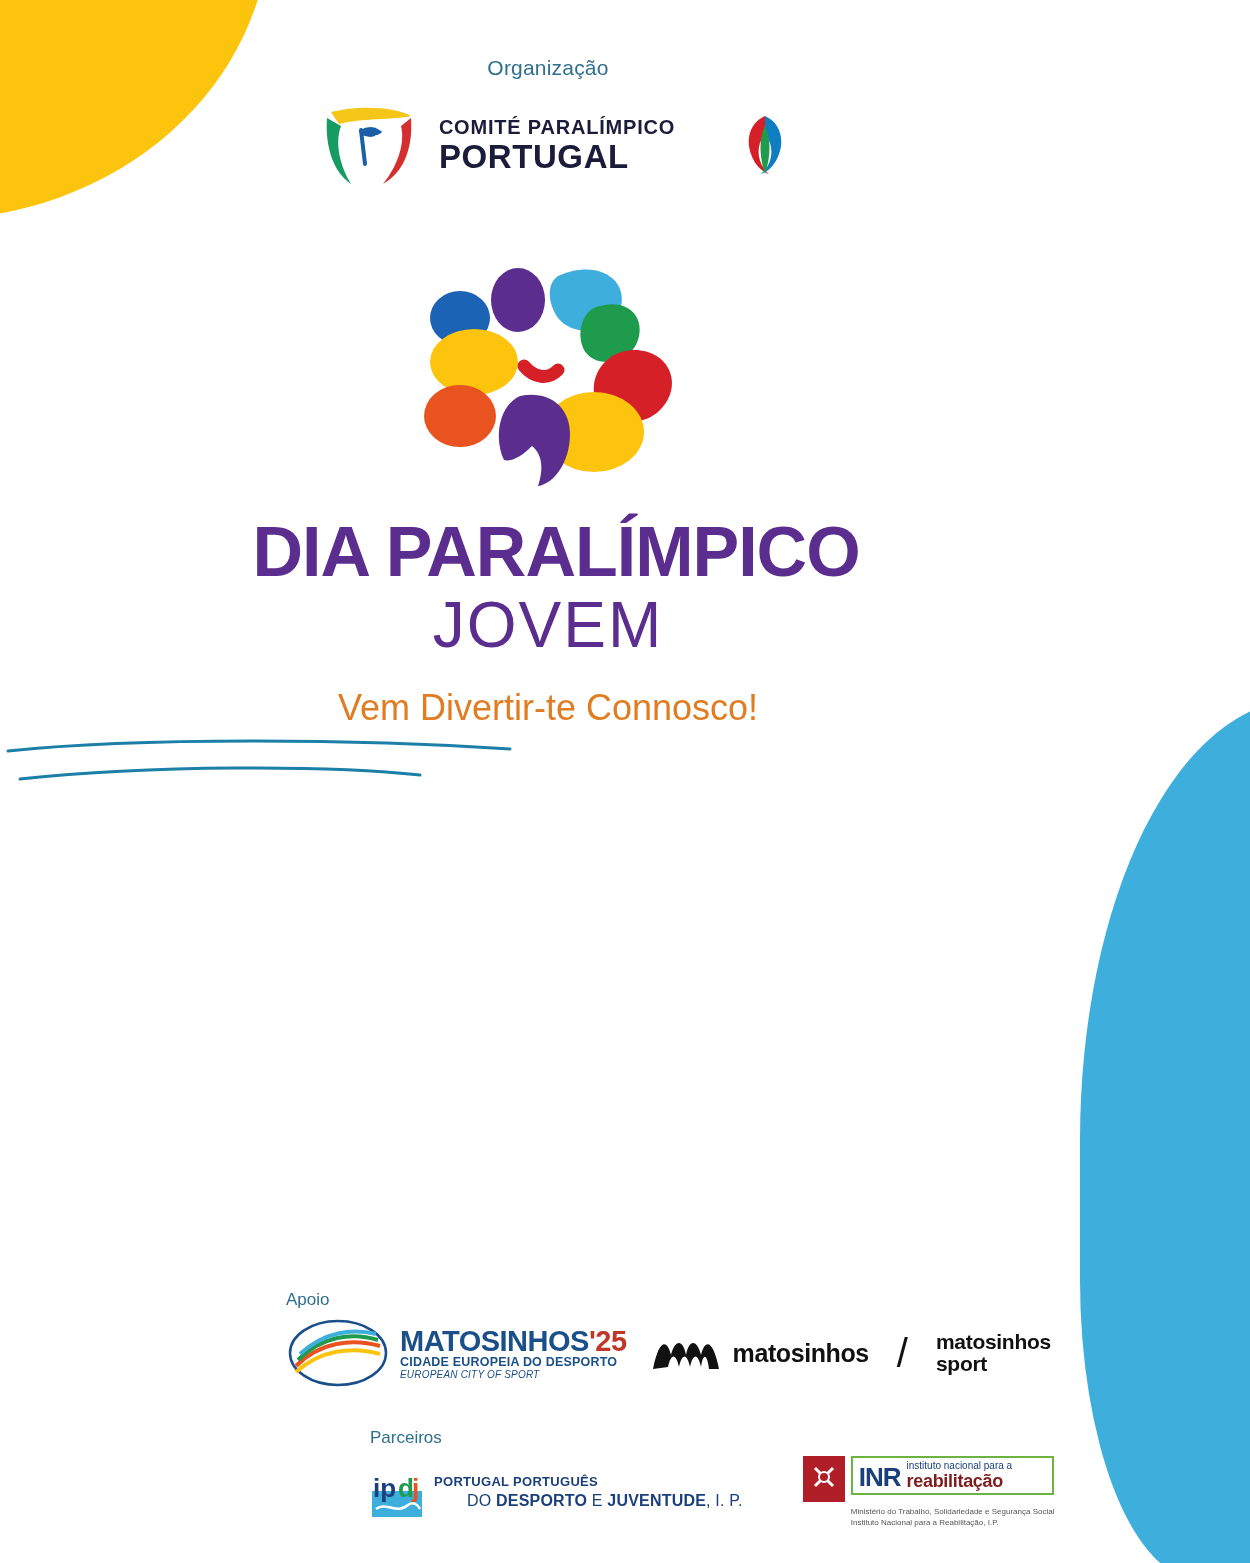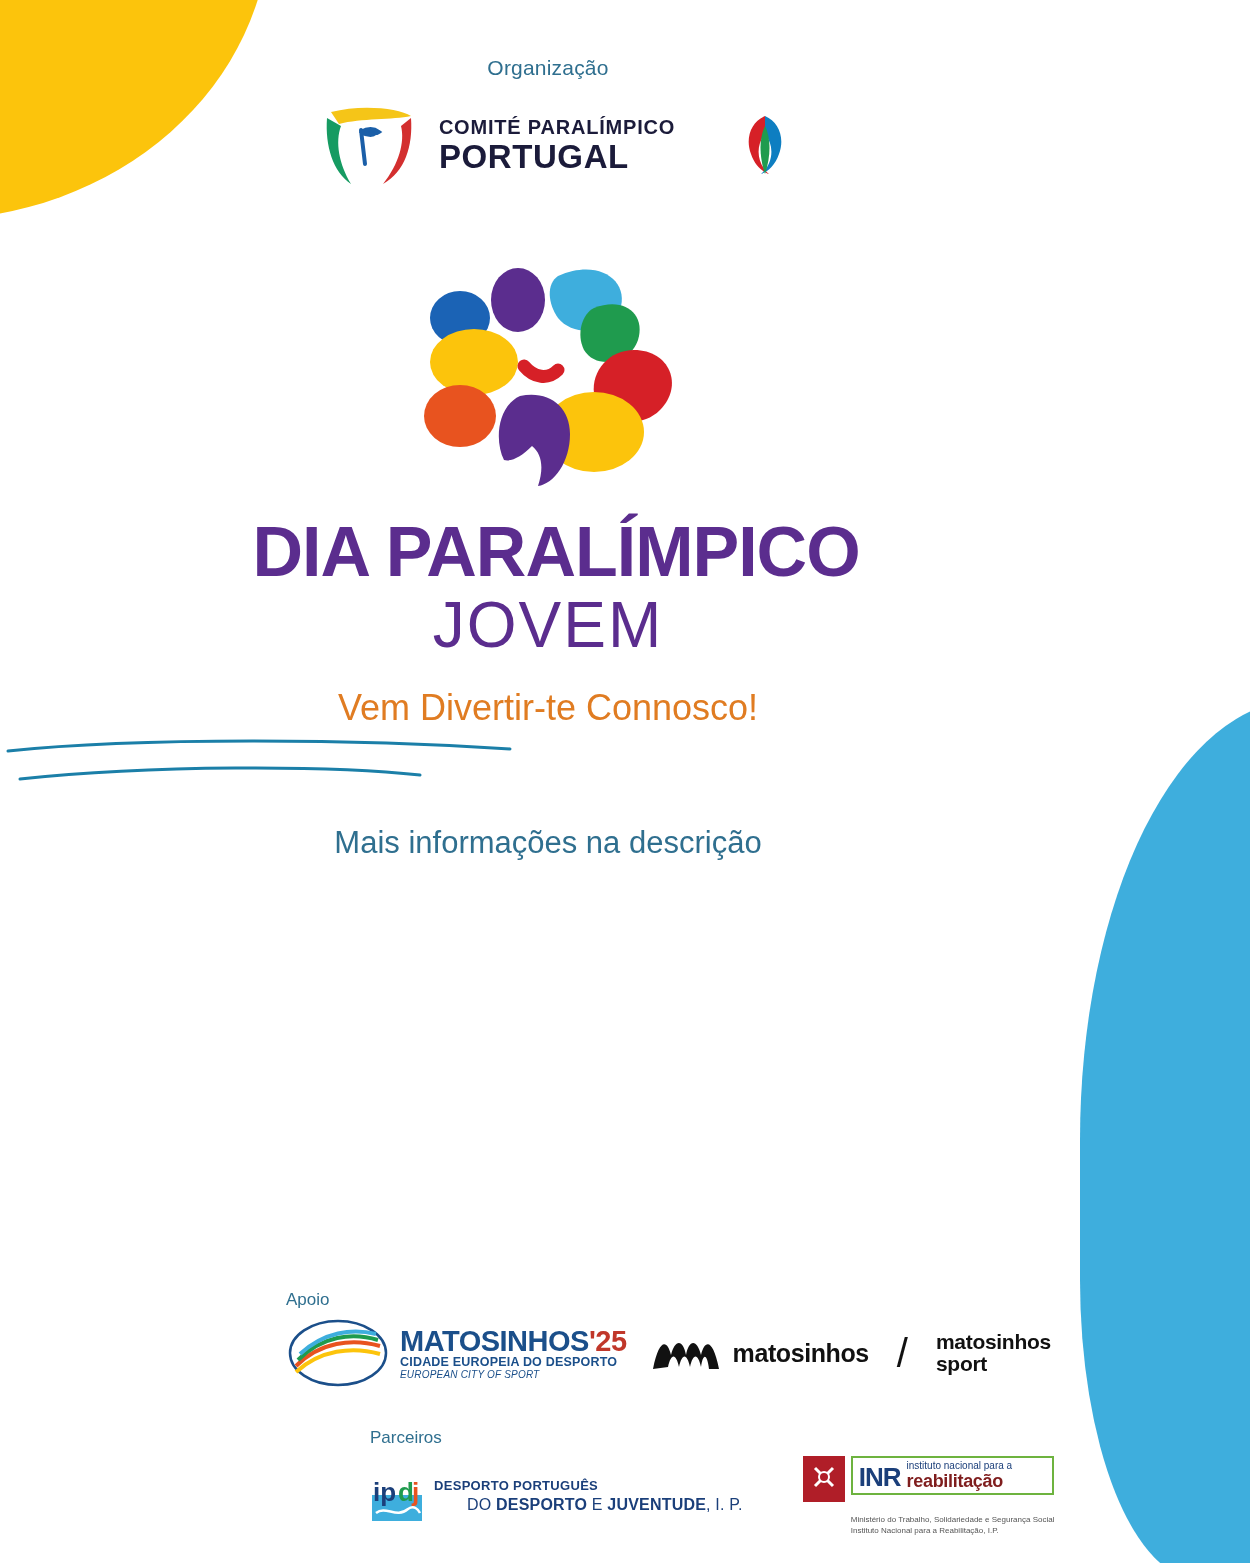--- a/index.html
+++ b/index.html
@@ -256,21 +256,21 @@
   .inr-words .w2 {
     font-size: 18px;
     font-weight: bold;
     color: #7f1d1d;
     letter-spacing: -.3px;
   }
   .inr-foot {
     font-size: 8px;
     color: #555;
     line-height: 1.35;
-    margin-top: 20px;
+    margin-top: 12px;
   }
 </style>
 </head>
 <body>
 
 <div class="blob-orange"></div>
 <div class="blob-yellow"></div>
 <div class="blob-blue"></div>
 
 <div class="page">
@@ -322,21 +322,20 @@
   <div class="title-main">DIA PARALÍMPICO</div>
   <div class="title-sub">JOVEM</div>
   <div class="tagline">Vem Divertir-te Connosco!</div>
 
   <span class="underline-svg">
     <svg viewBox="0 0 520 52" width="520" height="52">
       <path d="M8 16 C 140 2, 360 4, 510 14" stroke="#1b7fa8" stroke-width="3" fill="none" stroke-linecap="round"></path>
       <path d="M20 44 C 150 30, 330 30, 420 40" stroke="#1b7fa8" stroke-width="3" fill="none" stroke-linecap="round"></path>
     </svg>
   </span>
-  <div class="more-info">Mais informações na descrição</div>
 
   <div class="support-block">
     <div class="small-label">Apoio</div>
     <div class="support-row">
 
       <div class="mat-logo">
         <span class="mat-rings">
           <svg viewBox="0 0 104 74" width="104" height="74">
             <ellipse cx="52" cy="37" rx="48" ry="32" fill="none" stroke="#1b4f8a" stroke-width="2.5"></ellipse>
             <path d="M10 50 C 34 26, 66 22, 94 30" stroke="#e8531f" stroke-width="4" fill="none"></path>
@@ -381,21 +380,21 @@
         <span class="ipdj-mark">
           <svg viewBox="0 0 54 54" width="54" height="54">
             <rect x="2" y="26" width="50" height="26" fill="#3eaedd"></rect>
             <text x="3" y="32" font-family="Liberation Sans, sans-serif" font-size="26" font-weight="bold" fill="#1b3f7a">ip</text>
             <text x="28" y="32" font-family="Liberation Sans, sans-serif" font-size="26" font-weight="bold" fill="#1f9b4e">d</text>
             <text x="42" y="32" font-family="Liberation Sans, sans-serif" font-size="26" font-weight="bold" fill="#e8531f">j</text>
             <path d="M6 44 C 16 36, 26 50, 38 40 C 44 36, 48 40, 50 44" stroke="#ffffff" stroke-width="2.5" fill="none"></path>
           </svg>
         </span>
         <span class="ipdj-text">
-          <div class="l1">DESPORTO PORTUGUÊS</div>
+          <div class="l1">PORTUGAL PORTUGUÊS</div>
           <div class="l2"><span>DO </span><b>DESPORTO</b><span> E </span><b>JUVENTUDE</b><span>, I. P.</span></div>
         </span>
       </div>
 
       <div class="inr">
         <span class="inr-shield">
           <svg viewBox="0 0 42 46" width="42" height="46">
             <rect x="0" y="0" width="42" height="46" fill="#b01e28"></rect>
             <path d="M12 12 L 30 30 M30 12 L 12 30" stroke="#ffffff" stroke-width="3"></path>
             <circle cx="21" cy="21" r="5" fill="#b01e28" stroke="#ffffff" stroke-width="2"></circle>

